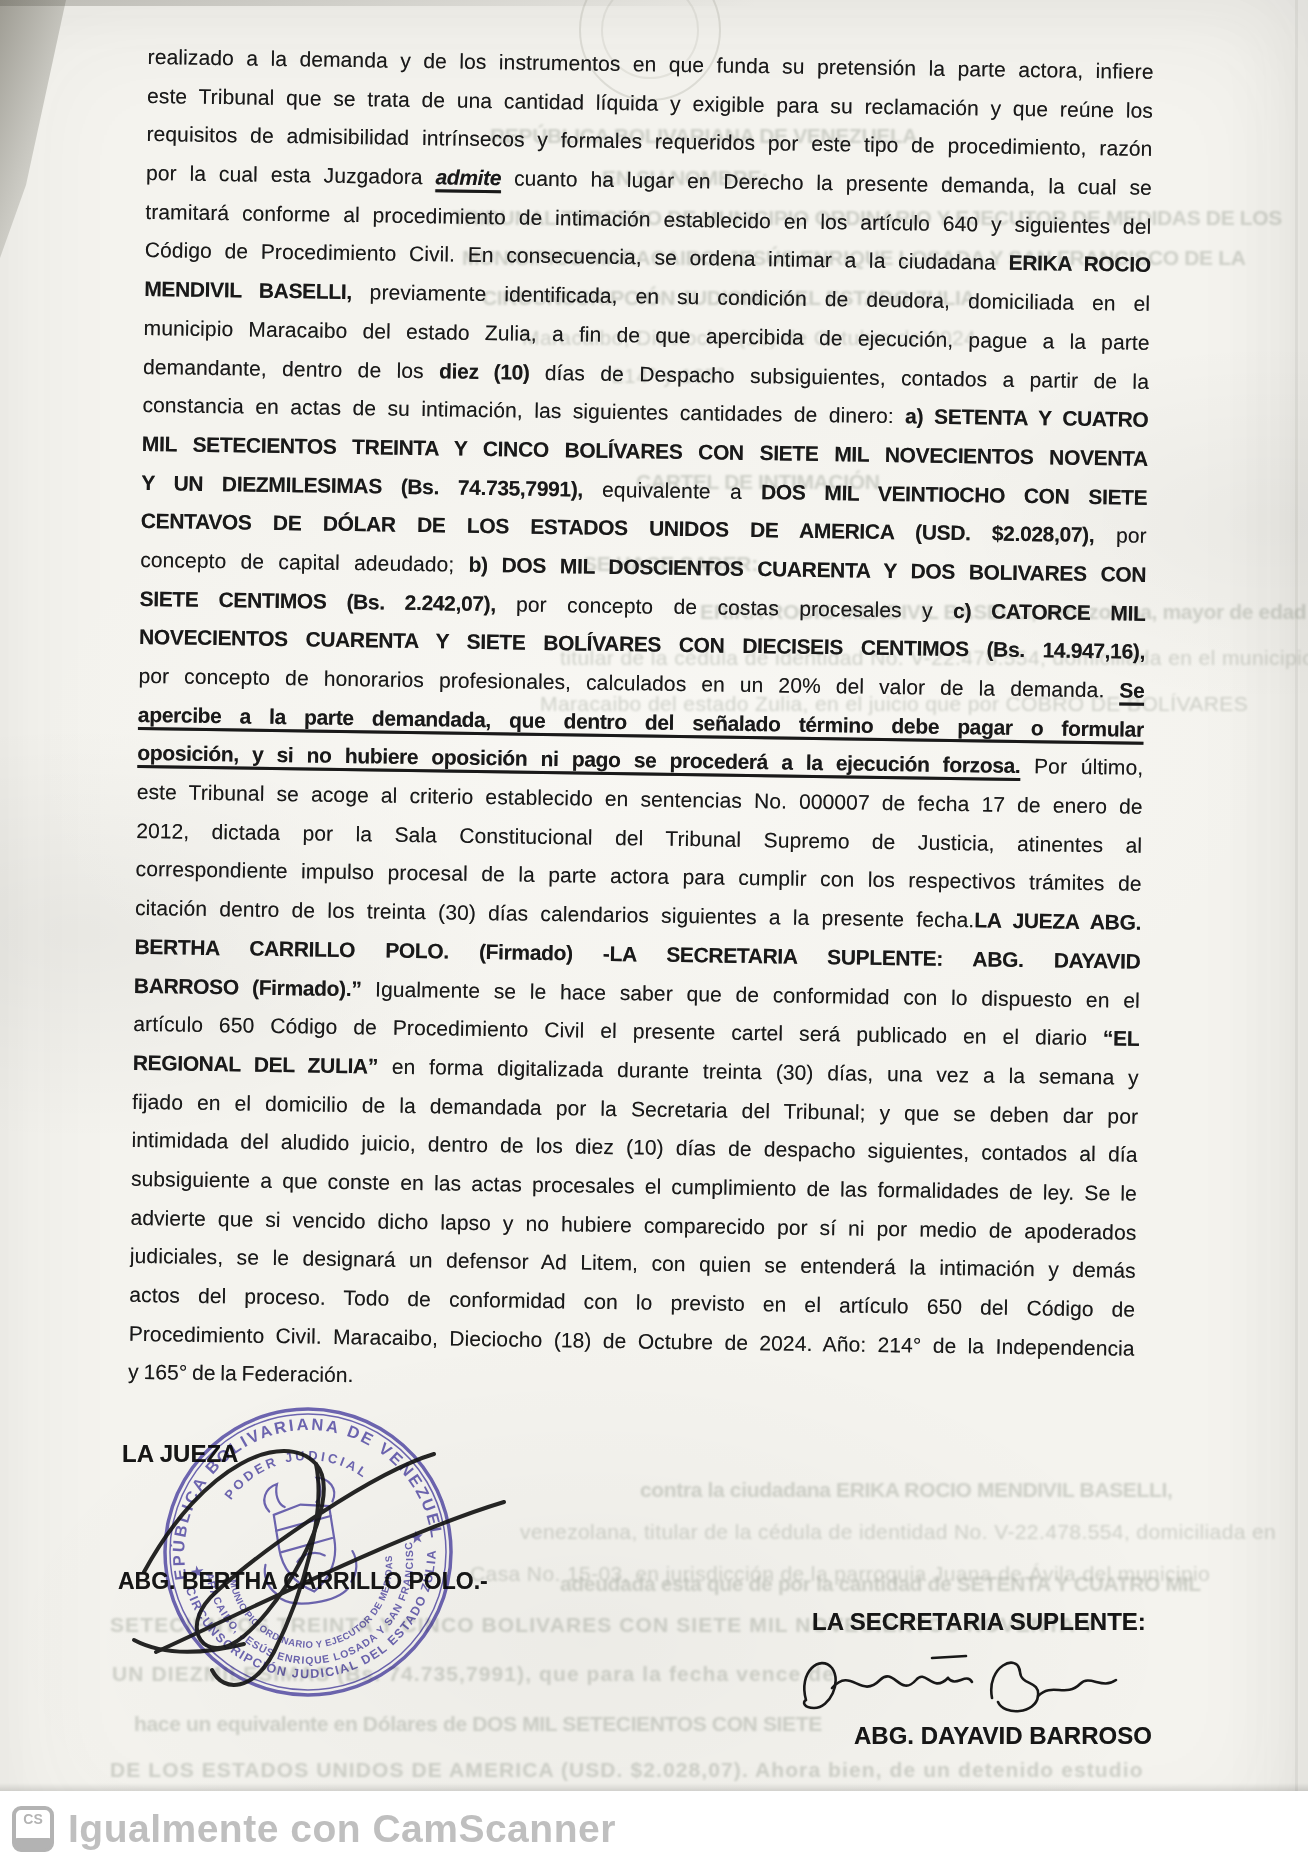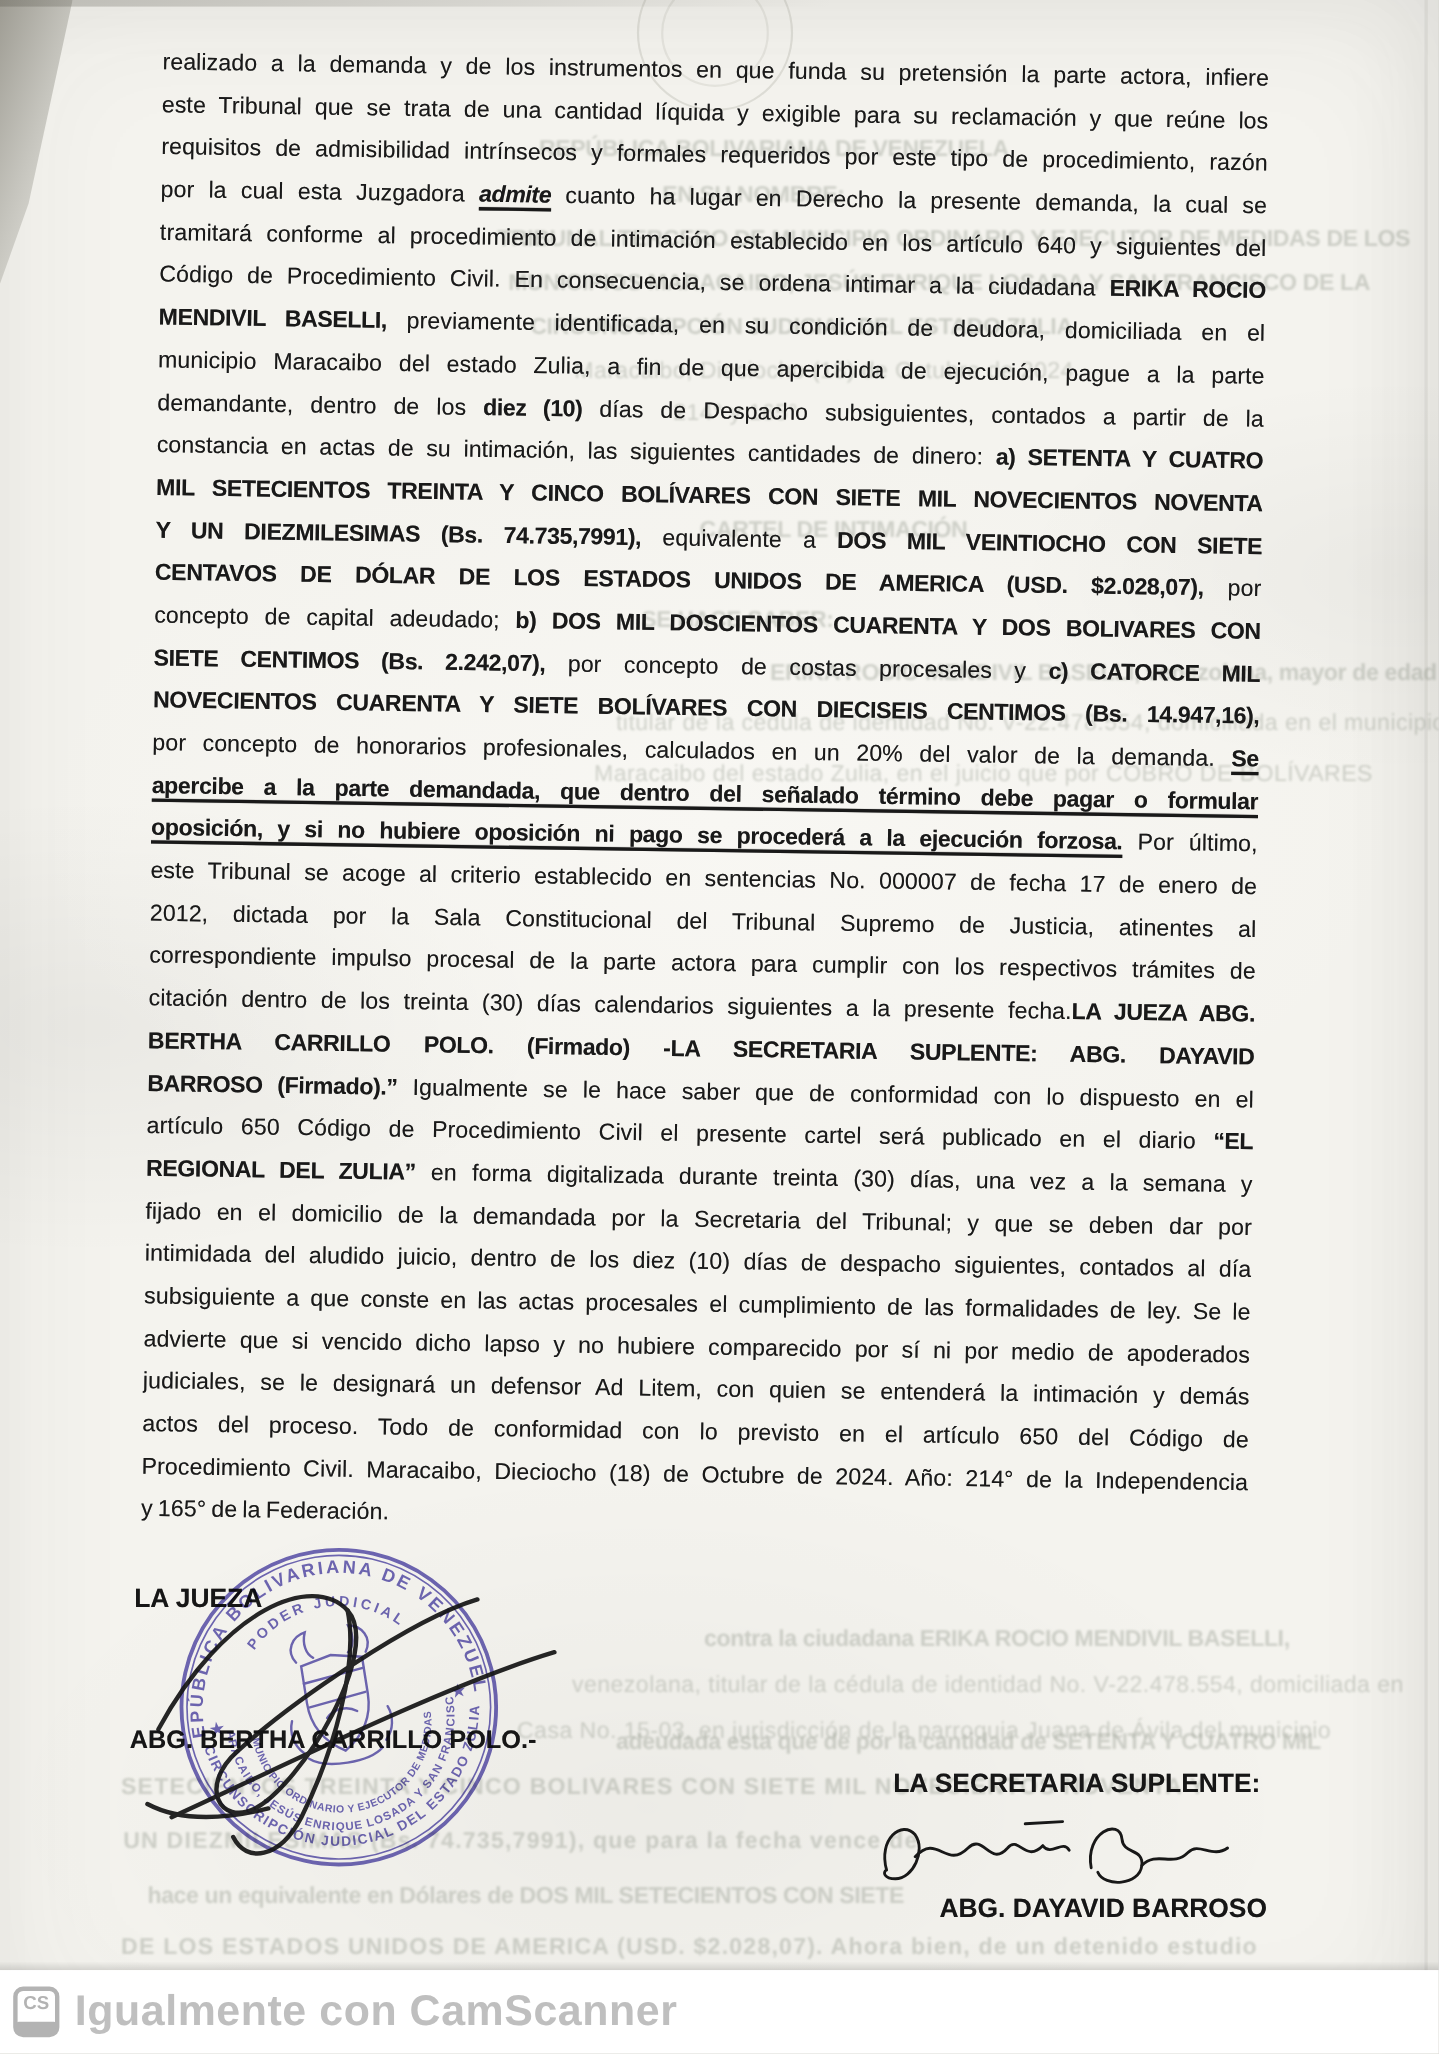--- a/index.html
+++ b/index.html
@@ -48,21 +48,21 @@
   .ssign{position:absolute;left:790px;top:1642px;z-index:5;}
   .emblem{position:absolute;left:540px;top:-45px;z-index:1;}
   
   .scanbar{position:absolute;left:0;bottom:0;width:100%;height:76px;background:#ffffff;
            z-index:10;display:flex;align-items:center;}
   .paper-edge{position:absolute;left:0;bottom:76px;width:100%;height:8px;z-index:9;
               background:linear-gradient(to bottom, rgba(0,0,0,0), rgba(0,0,0,0.12));}
   .cs-icon{width:42px;height:46px;border:4px solid #b3b3b3;border-radius:9px;
            margin-left:12px;position:relative;box-sizing:border-box;flex:0 0 auto;}
   .cs-icon .cs-txt{position:absolute;top:1px;left:0;width:100%;text-align:center;
-           font-size:17px;font-weight:700;color:#b3b3b3;letter-spacing:0;}
+           font-size:14px;font-weight:700;color:#b3b3b3;letter-spacing:0;}
   .cs-icon .cs-base{position:absolute;left:-1px;bottom:-1px;width:36px;height:11px;
            background:#b3b3b3;border-radius:2px 2px 6px 6px;}
   .cs-label{margin-left:14px;font-size:39px;font-weight:700;color:#bfbfbf;letter-spacing:.5px;}
 </style>
 </head>
 <body>
 
 <div class="page">
 
   <div class="corner"></div>

